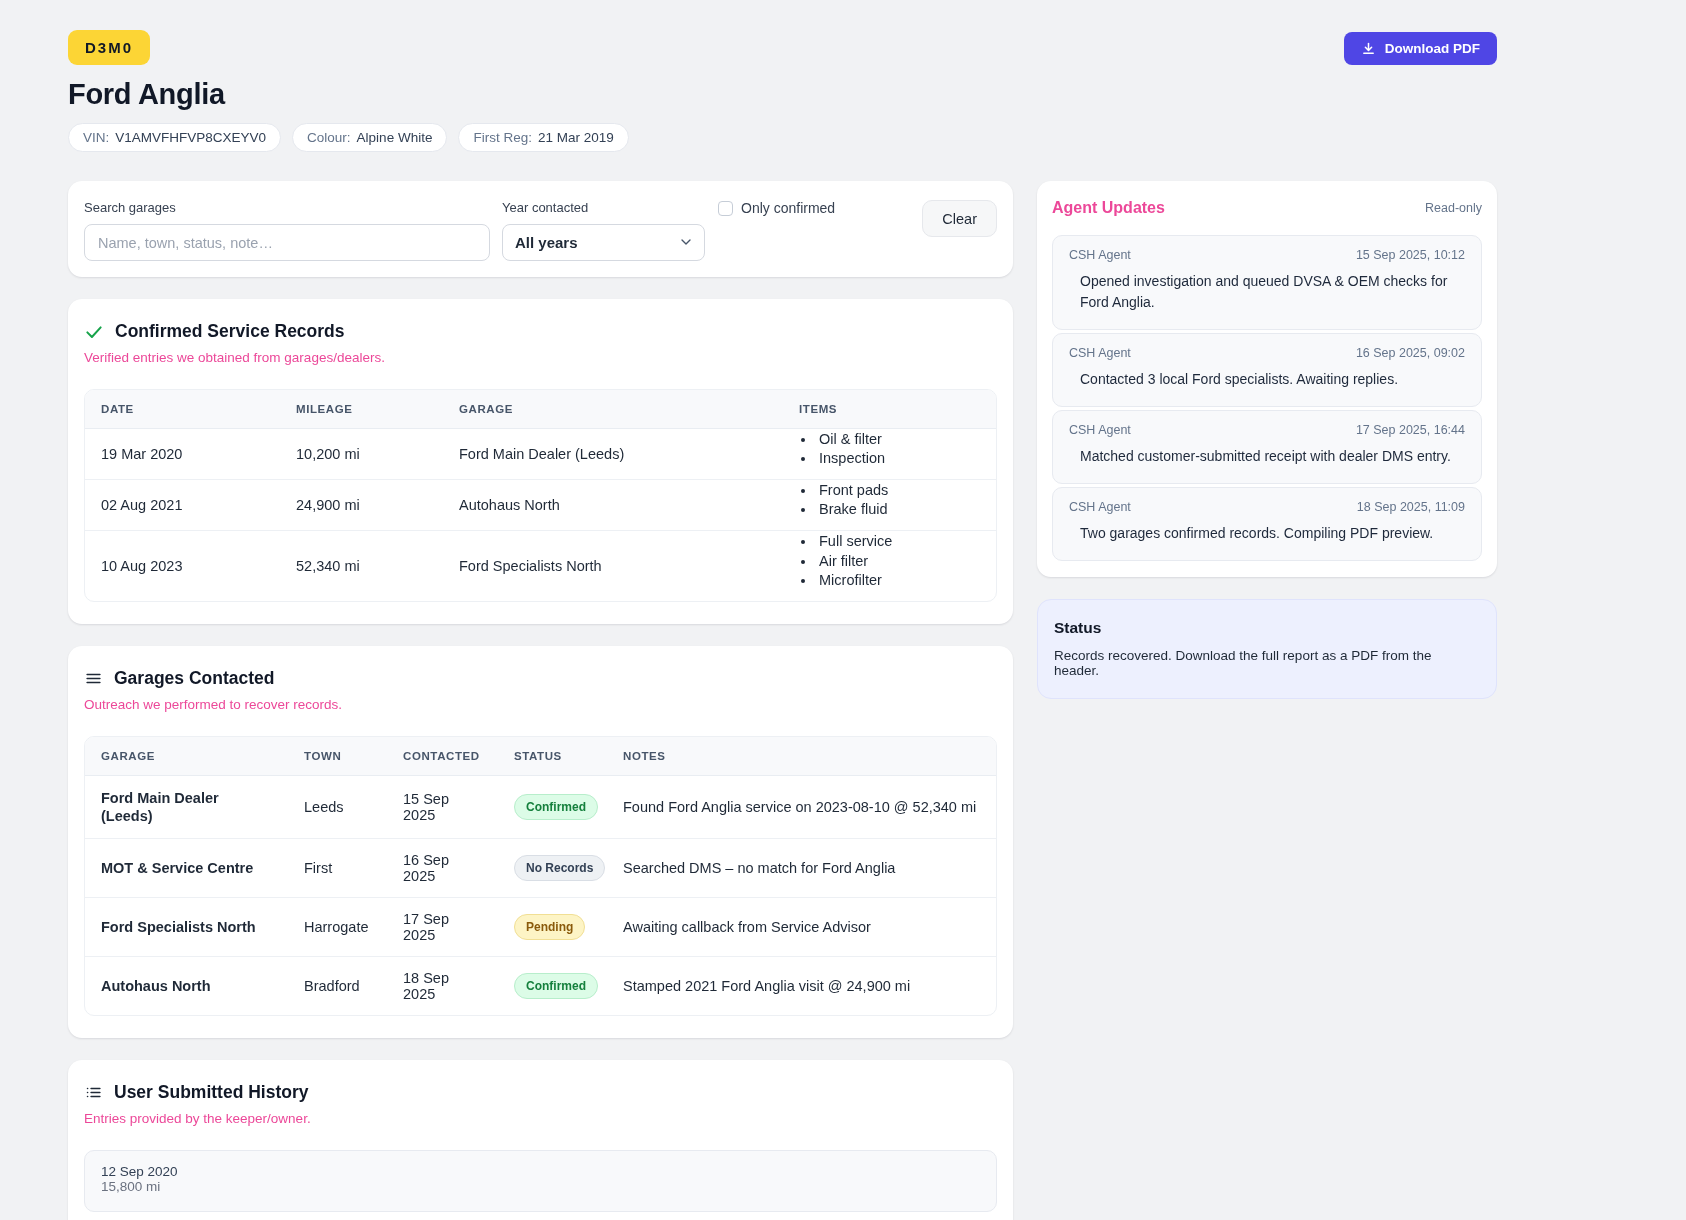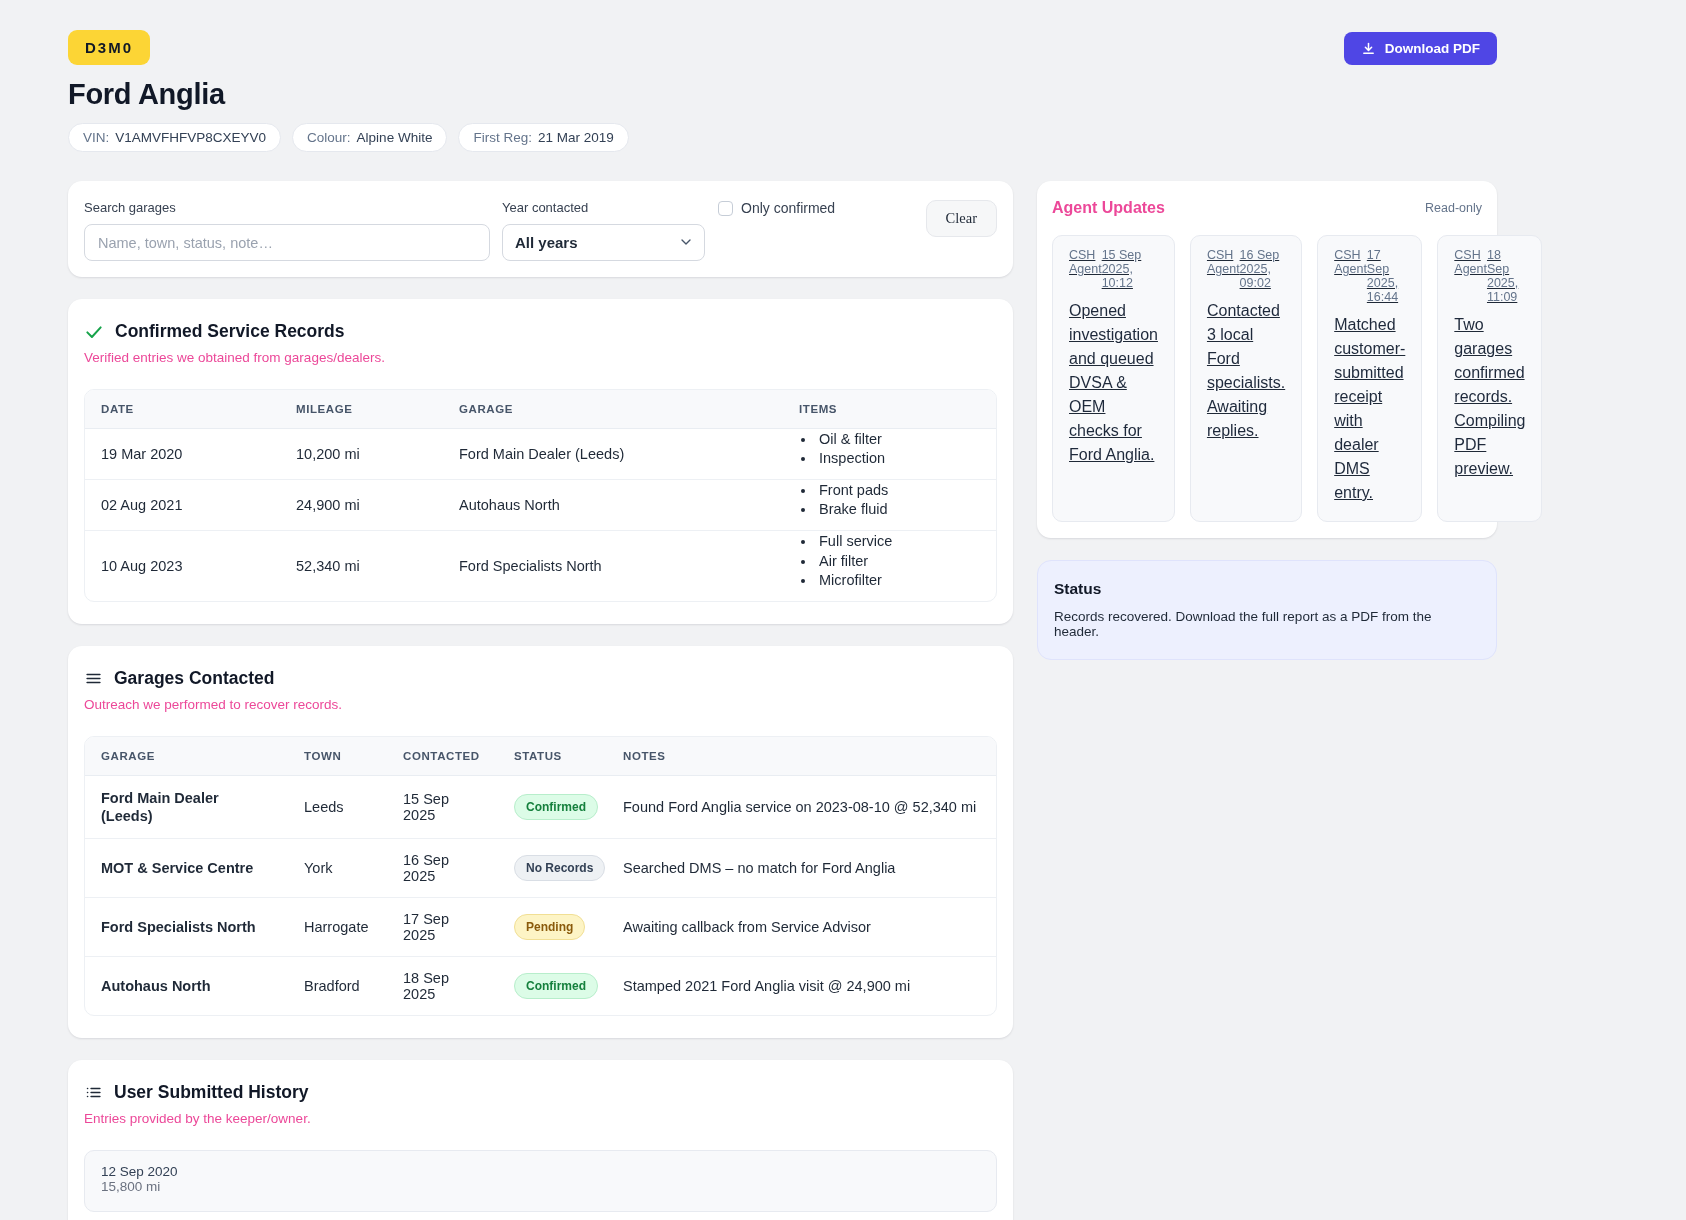--- a/index.html
+++ b/index.html
@@ -64,21 +64,21 @@
   .select-chevron { position: absolute; right: 11px; top: 10px; pointer-events: none; display: flex; }
   .checkbox-row { display: flex; align-items: center; gap: 8px; margin-left: 13px; margin-bottom: 9px; cursor: pointer; }
   .checkbox-row input {
     appearance: none; -webkit-appearance: none; width: 15px; height: 15px;
     border: 1px solid #c6cdd7; border-radius: 4px; background: #fff; cursor: pointer;
   }
   .checkbox-row span { font-size: 14px; color: #374151; }
   .btn-secondary {
     margin-left: auto; height: 37px; padding: 0 19px;
     background: #f6f7f8; border: 1px solid #e6e8ec; border-radius: 10px;
-    font-family: Liberation Serif, serif; font-size: 14.5px; font-weight: 500; color: #1f2937; cursor: pointer;
+    font-family: Liberation Sans, sans-serif; font-size: 14.5px; font-weight: 500; color: #1f2937; cursor: pointer;
   }
 
   
   .section-card { padding: 22px 16px; }
   .sec-head { display: flex; align-items: center; gap: 11px; }
   .sec-head h2 { font-size: 17.5px; font-weight: 800; color: #111827; }
   .sec-sub { font-size: 13.5px; color: #ec4899; margin-top: 8px; }
   .sec-icon { display: flex; flex: none; }
   .tbl-wrap { border: 1px solid #edf0f4; border-radius: 10px; overflow: hidden; margin-top: 24px; }
   .tbl-wrap table { width: 100%; border-collapse: collapse; table-layout: fixed; margin: 0; }
@@ -111,25 +111,25 @@
   }
   .entry-meta { display: flex; justify-content: space-between; align-items: baseline; flex-direction: column; }
   .entry-date { font-size: 13.5px; color: #334155; }
   .entry-mileage { font-size: 13.5px; color: #6b7280; }
 
   
   .agent-card { padding: 18px 15px 16px; }
   .agent-head { display: flex; align-items: center; justify-content: space-between; }
   .agent-head h2 { font-size: 16px; font-weight: 800; color: #ec4899; }
   .readonly { font-size: 12.5px; color: #64748b; }
-  .agent-entries { display: flex; flex-direction: row; gap: 15px; margin-top: 18px; text-decoration: underline; }
+  .agent-entries { display: flex; flex-direction: column; gap: 3px; margin-top: 18px; }
   .agent-entry { background: #f8f9fb; border: 1px solid #e7eaf0; border-radius: 10px; padding: 12px 16px 16px; }
   .agent-meta { display: flex; justify-content: space-between; align-items: baseline; }
   .agent-name, .agent-time { font-size: 12.5px; color: #64748b; }
-  .agent-msg { font-size: 16px; color: #1e293b; margin-top: 9px; line-height: 1.5; }
+  .agent-msg { font-size: 14px; color: #1e293b; margin-top: 9px; line-height: 1.5; margin-left: 11px; }
 
   .status-card {
     margin-top: 22px; background: var(--statuspanel-bg, #edf0fe);
     border: 1px solid #dfe3fc; border-radius: 14px; padding: 19px 16px 20px;
     box-shadow: none;
   }
   .status-card h2 { font-size: 15.5px; font-weight: 800; color: #111827; }
   .status-msg { font-size: 13.5px; color: #1f2937; margin-top: 11px; }
 </style>
 </head>
@@ -312,21 +312,21 @@
                     <td>Leeds</td>
                     <td>15 Sep 2025</td>
                     <td>
                       <span class="pill pill-confirmed">Confirmed</span>
                     </td>
                     <td class="g-notes">Found Ford Anglia service on 2023-08-10 @ 52,340 mi</td>
                   </tr>
 
                   <tr>
                     <td class="g-name">MOT &amp; Service Centre</td>
-                    <td>York</td>
+                    <td>First</td>
                     <td>16 Sep 2025</td>
                     <td>
                       <span class="pill pill-no-records">No Records</span>
                     </td>
                     <td class="g-notes">Searched DMS – no match for Ford Anglia</td>
                   </tr>
 
                   <tr>
                     <td class="g-name">Ford Specialists North</td>
                     <td>Harrogate</td>

